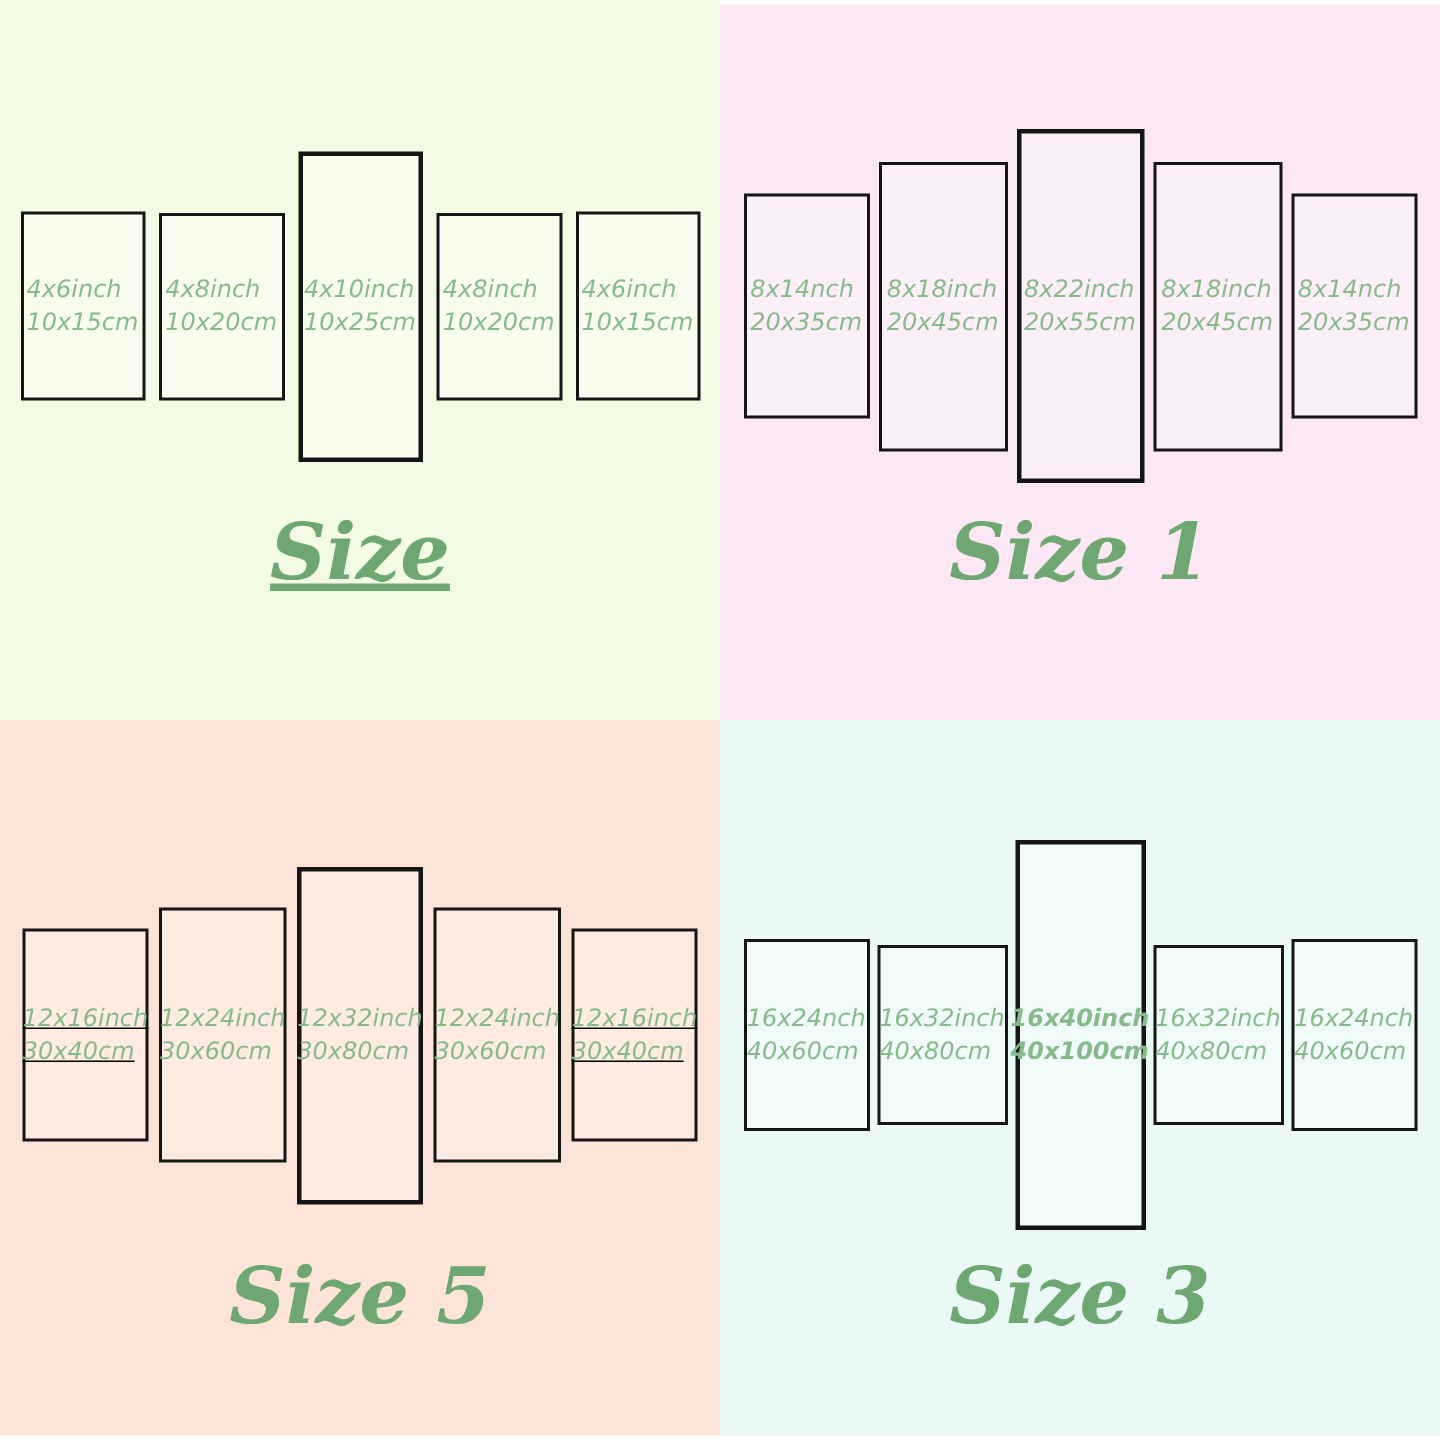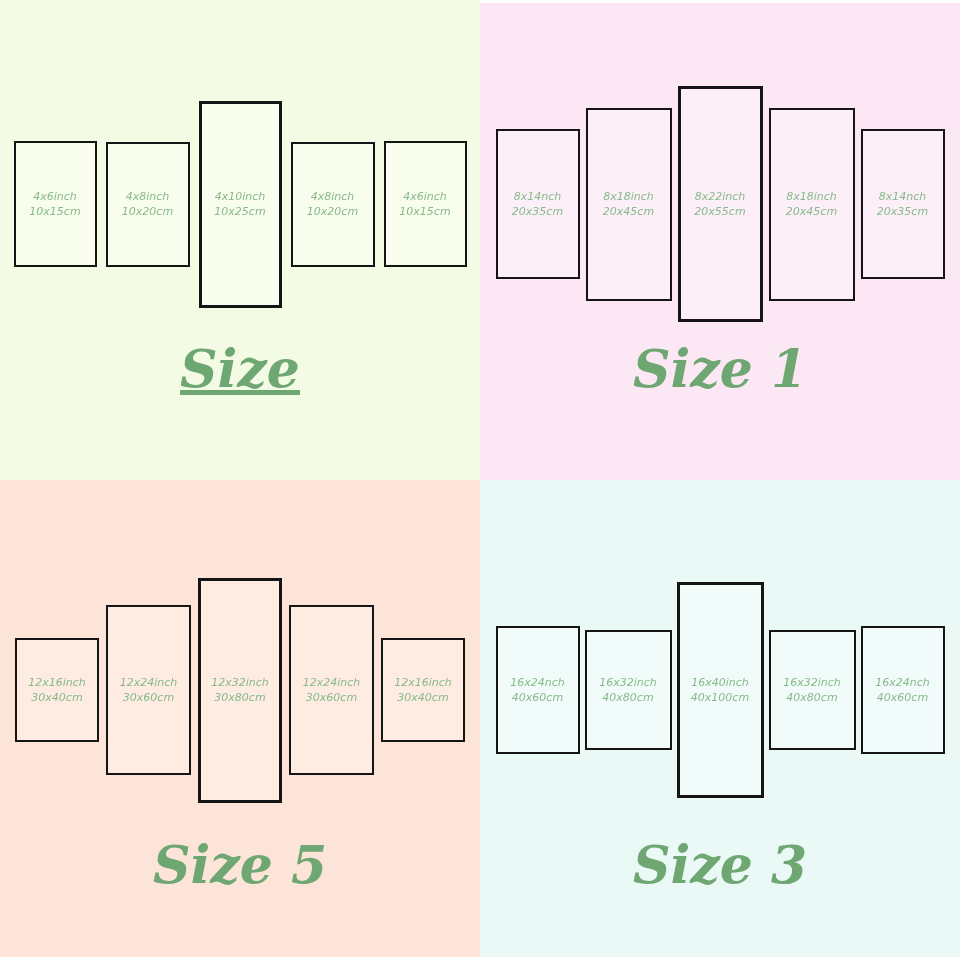--- a/index.html
+++ b/index.html
@@ -22,24 +22,23 @@
     display:flex; justify-content:center; align-items:center;
   }
   .panel {
     border:2px solid #151515;
     box-sizing:border-box;
     display:flex; align-items:center; justify-content:center;
     flex:0 0 auto;
   }
   .panel-label {
     font-style:italic;
-    font-size:11px;
+    font-size:16px;
     line-height:1.4;
     color:#87BA8A;
-    text-align:center;
     white-space:nowrap;
   }
   .panel-label span { display:block; }
 
   .title {
     position:absolute; left:0; width:100%;
     margin:0;
     text-align:center;
     font-family:"DejaVu Serif", serif;
     font-style:italic; font-weight:700;
@@ -62,32 +61,32 @@
   .q1 .panels { height:408px; gap:6px; }
   .q1 .p1,.q1 .p5 { width:84px; height:150px; }
   .q1 .p2,.q1 .p4 { width:86px; height:193px; }
   .q1 .p3 { width:85px; height:236px; border-width:3px; }
   .q1 .title { top:338px; }
 
   
   .q2 { background:#FDE4D9; }
   .q2 .panel { background:#FEEBE2; }
   .q2 .panels { height:420px; gap:7px; }
-  .q2 .p1,.q2 .p5 { width:84px; height:104px; }
+  .q2 .p1,.q2 .p5 { width:84px; height:142px;text-decoration:underline; }
   .q2 .p2,.q2 .p4 { width:85px; height:170px; }
   .q2 .p3 { width:84px; height:225px; border-width:3px; }
   .q2 .title { top:354px; }
 
   
   .q3 { background:#EAF9F6; }
   .q3 .panel { background:#F1FBF9; }
   .q3 .panels { height:420px; gap:5px; }
   .q3 .p1,.q3 .p5 { width:84px; height:128px; }
   .q3 .p2,.q3 .p4 { width:87px; height:120px; }
-  .q3 .p3 { width:87px; height:216px; border-width:3px; }
+  .q3 .p3 { width:87px; height:260px; border-width:3px;font-weight:bold; }
   .q3 .title { top:354px; }
 
   .edge-strip { position:absolute; background:#ffffff; }
   .edge-strip.top-right { top:0; left:480px; width:480px; height:3px; }
   .edge-strip.bottom { bottom:0; left:0; width:960px; height:3px; }
 </style>
 </head>
 <body>
 
 <div id="canvas">

